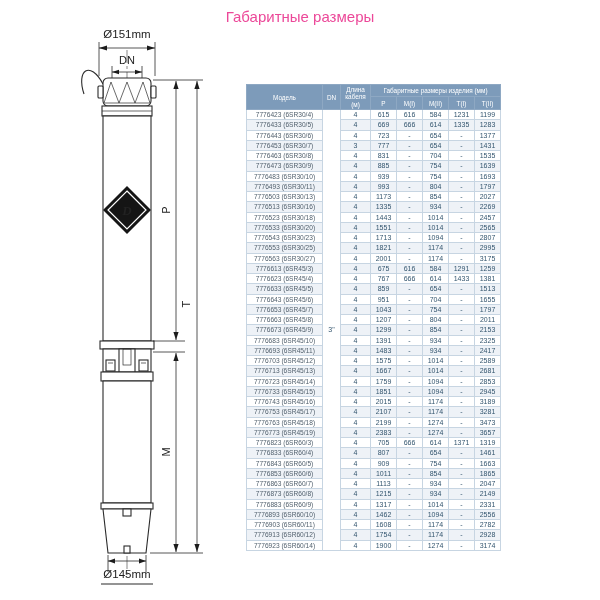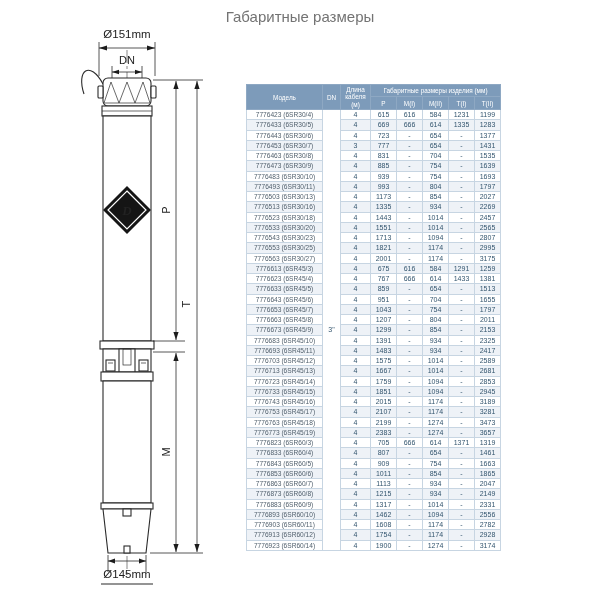--- a/index.html
+++ b/index.html
@@ -1,18 +1,18 @@
 <!DOCTYPE html>
 <html><head>
 <meta charset="utf-8">
 <style>
   html,body{margin:0;padding:0;}
   body{width:600px;height:600px;background:#fff;font-family:"Liberation Sans",sans-serif;position:relative;overflow:hidden;}
   .page{position:absolute;left:0;top:0;width:600px;height:600px;}
-  .title{position:absolute;left:0;right:0;top:8px;text-align:center;font-size:15px;color:#737373;}
+  .title{position:absolute;left:0;right:0;top:8px;text-align:center;font-size:15px;color:#ec4899;}
   .drawing{position:absolute;left:0;top:0;}
   .drawing .ln{stroke:#2b2b2b;stroke-width:1.1;fill:none;}
   .drawing .thin{stroke:#2b2b2b;stroke-width:0.7;fill:none;}
   .drawing .fillw{fill:#fff;stroke:#2b2b2b;stroke-width:1.1;}
   .drawing .dim{stroke:#2b2b2b;stroke-width:0.8;fill:none;}
   .drawing .arr{fill:#1c1c1c;stroke:none;}
   .drawing .cl{stroke:#555;stroke-width:0.7;stroke-dasharray:13 3 3 3;}
   .drawing text{fill:#222;}
   .dimlabel{font-size:11.5px;}
   .axlabel{font-size:11px;}

